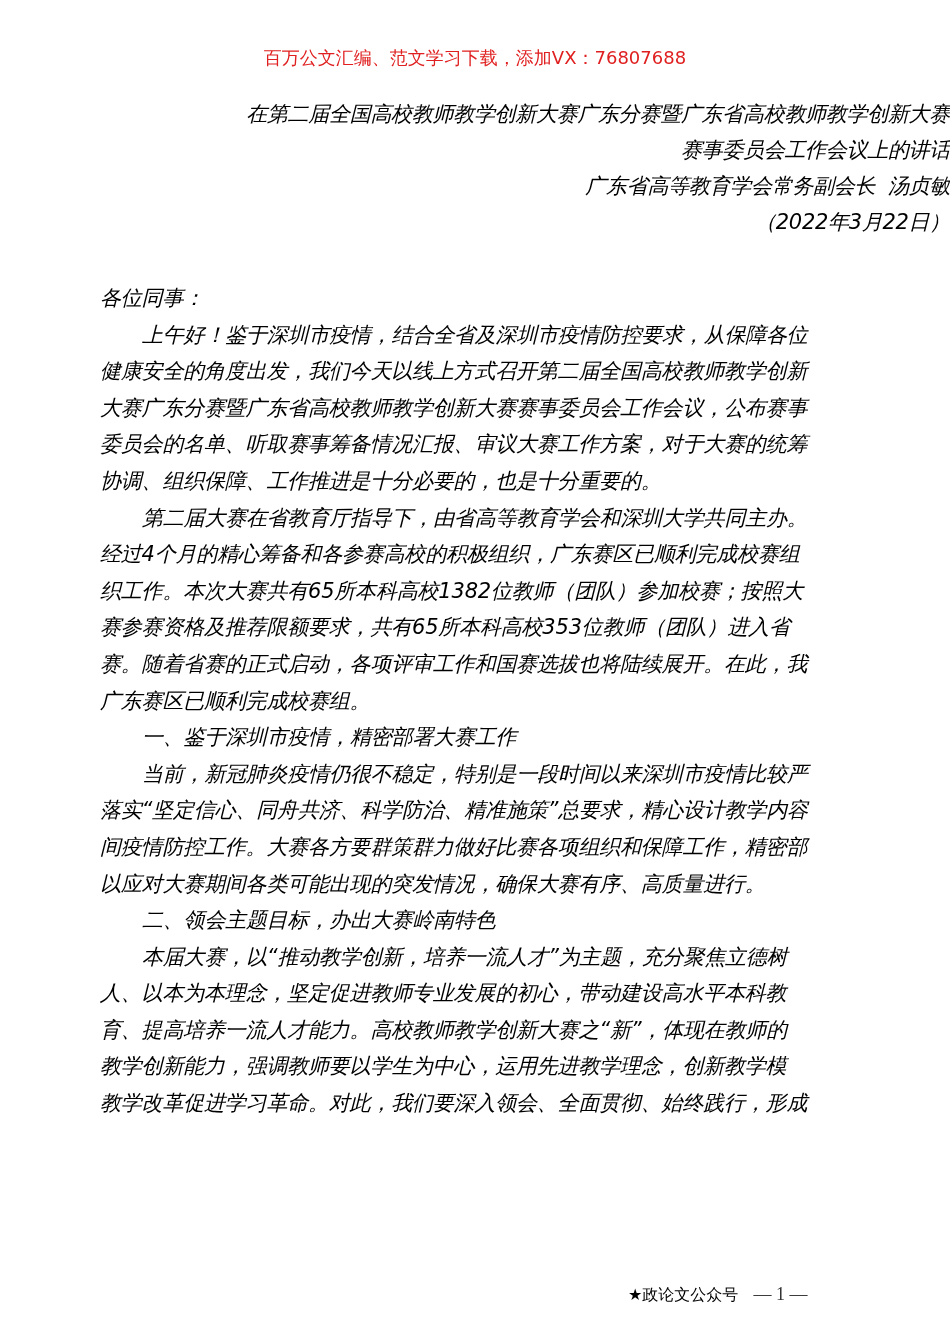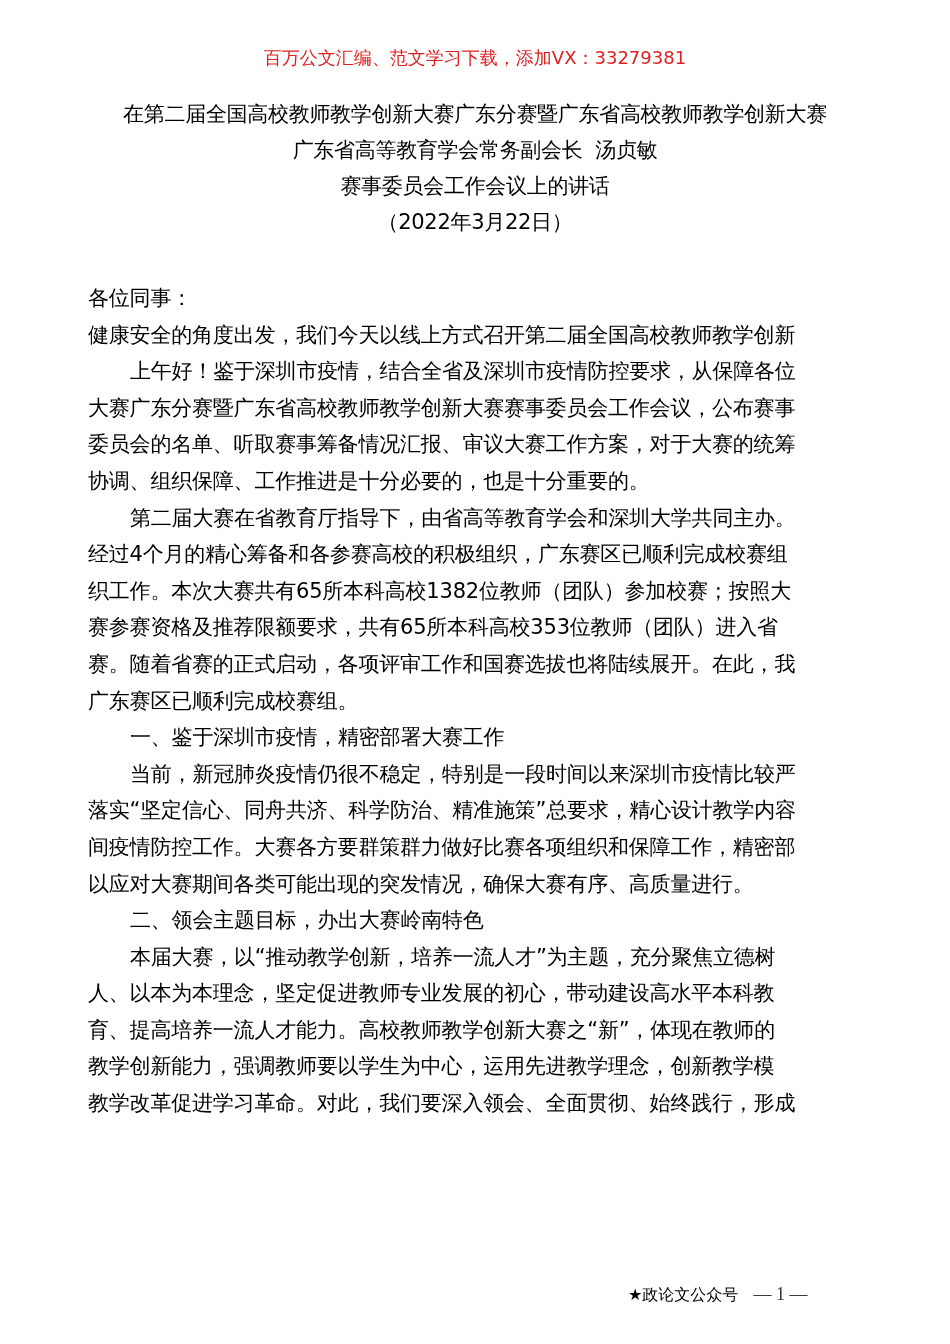--- a/index.html
+++ b/index.html
@@ -24,34 +24,36 @@
       font-size: 18px;
       line-height: 28px;
       color: #e02020;
       letter-spacing: 0px;
     }
     .title-block {
       position: absolute;
       top: 96px;
       left: 0;
       width: 950px;
-      text-align: center;
+      text-align: right;
+      font-style: italic;
     }
     .title-line {
       font-size: 21px;
       line-height: 36px;
       height: 36px;
       white-space: nowrap;
       letter-spacing: -0.3px;
     }
     .body-block {
       position: absolute;
       top: 280px;
-      left: 88px;
+      left: 100px;
       width: 774px;
+      font-style: italic;
     }
     .line {
       font-size: 21px;
       line-height: 36.6px;
       height: 36.6px;
       white-space: nowrap;
       letter-spacing: -0.2px;
     }
     .indent {
       padding-left: 42px;
@@ -74,33 +76,33 @@
     .footer .pageno {
       font-family: "Liberation Serif", "DejaVu Serif", serif;
       font-size: 18px;
       color: #333;
       margin-left: 10px;
     }
   </style>
 </head>
 <body>
 
-<div class="banner">百万公文汇编、范文学习下载，添加VX：33279381</div>
+<div class="banner">百万公文汇编、范文学习下载，添加VX：76807688</div>
 
 <div class="title-block">
   <div class="title-line">在第二届全国高校教师教学创新大赛广东分赛暨广东省高校教师教学创新大赛</div>
+  <div class="title-line">赛事委员会工作会议上的讲话</div>
   <div class="title-line" style="white-space: pre;">广东省高等教育学会常务副会长  汤贞敏</div>
-  <div class="title-line">赛事委员会工作会议上的讲话</div>
   <div class="title-line">（2022年3月22日）</div>
 </div>
 
 <div class="body-block">
   <div class="line">各位同事：</div>
+  <div class="line indent">上午好！鉴于深圳市疫情，结合全省及深圳市疫情防控要求，从保障各位</div>
   <div class="line">健康安全的角度出发，我们今天以线上方式召开第二届全国高校教师教学创新</div>
-  <div class="line indent">上午好！鉴于深圳市疫情，结合全省及深圳市疫情防控要求，从保障各位</div>
   <div class="line">大赛广东分赛暨广东省高校教师教学创新大赛赛事委员会工作会议，公布赛事</div>
   <div class="line">委员会的名单、听取赛事筹备情况汇报、审议大赛工作方案，对于大赛的统筹</div>
   <div class="line">协调、组织保障、工作推进是十分必要的，也是十分重要的。</div>
   <div class="line indent">第二届大赛在省教育厅指导下，由省高等教育学会和深圳大学共同主办。</div>
   <div class="line">经过4个月的精心筹备和各参赛高校的积极组织，广东赛区已顺利完成校赛组</div>
   <div class="line">织工作。本次大赛共有65所本科高校1382位教师（团队）参加校赛；按照大</div>
   <div class="line">赛参赛资格及推荐限额要求，共有65所本科高校353位教师（团队）进入省</div>
   <div class="line">赛。随着省赛的正式启动，各项评审工作和国赛选拔也将陆续展开。在此，我</div>
   <div class="line">广东赛区已顺利完成校赛组。</div>
   <div class="line heading">一、鉴于深圳市疫情，精密部署大赛工作</div>

